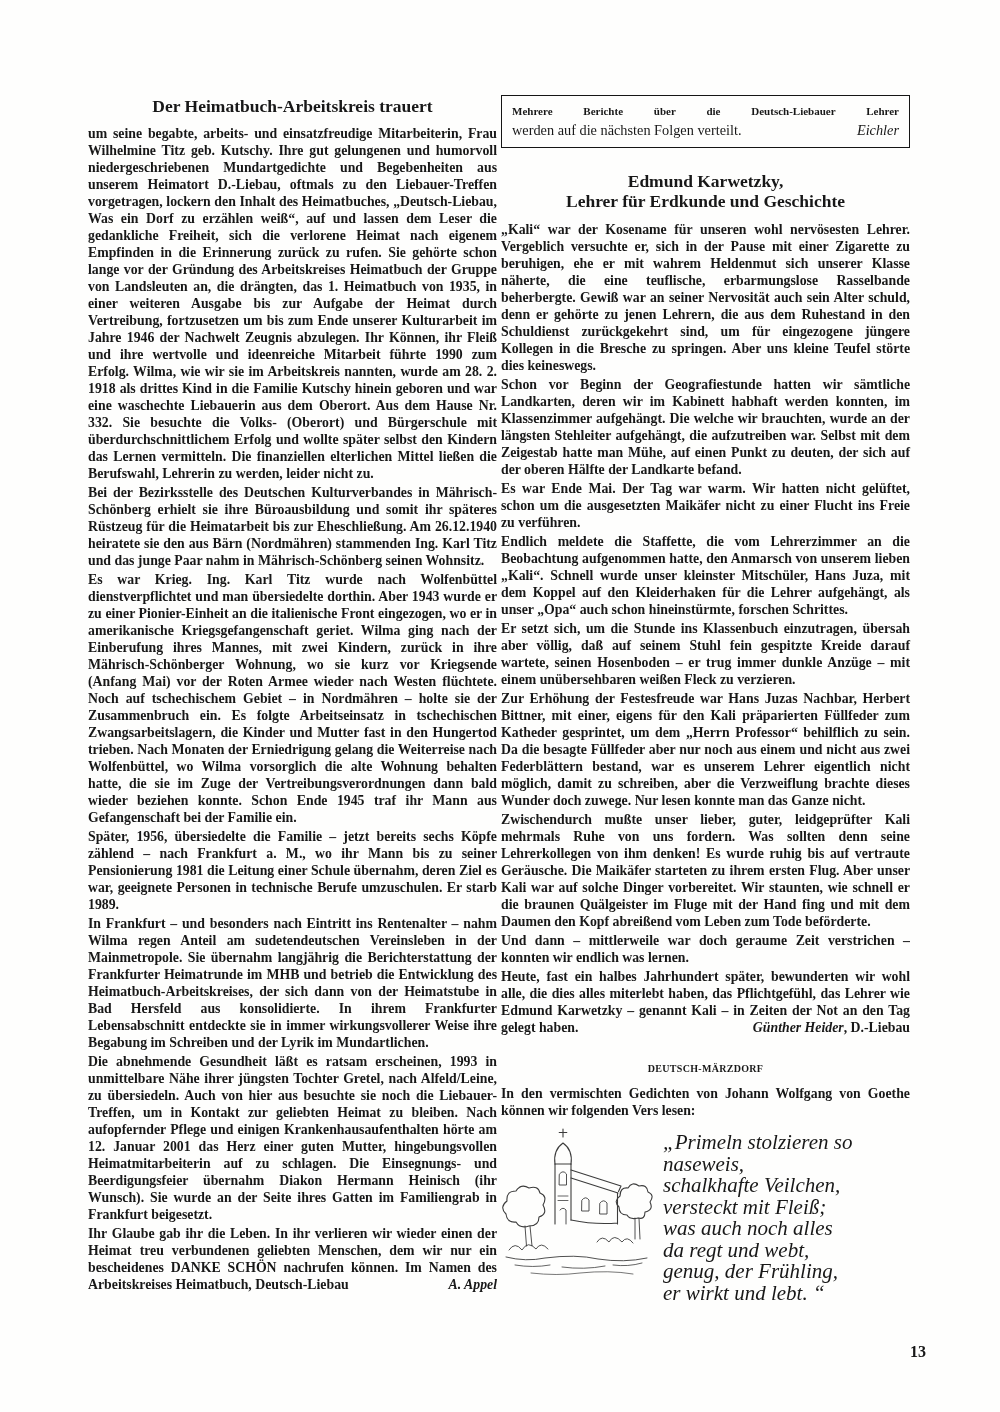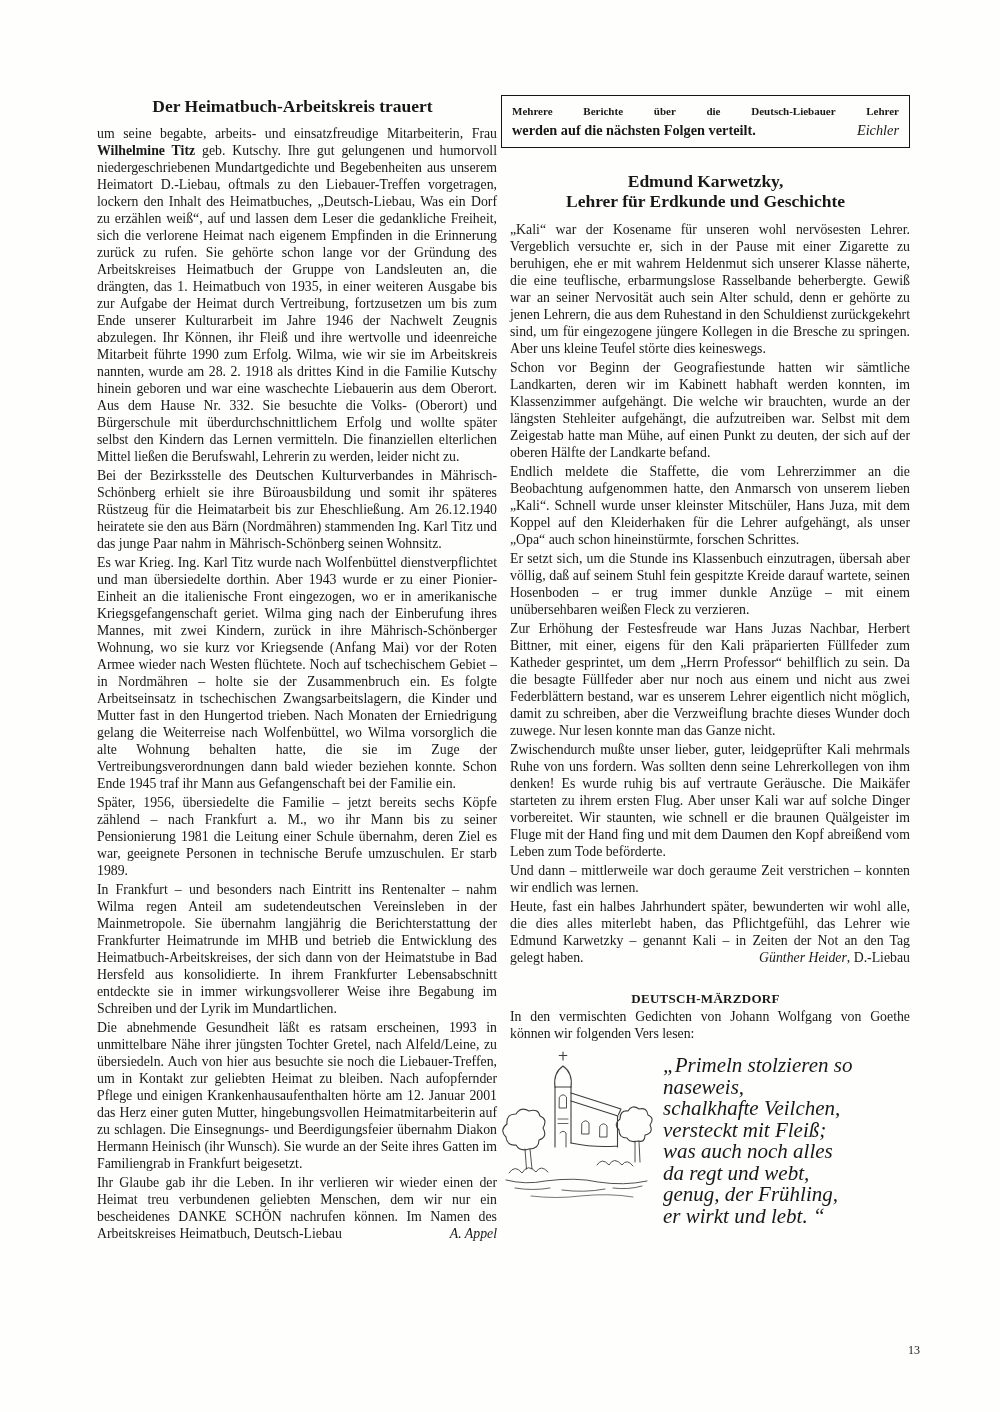--- a/index.html
+++ b/index.html
@@ -26,21 +26,22 @@
     font-size:17.5px; font-weight:bold;
     text-align:center;
     line-height:22px;
     margin:0 0 8px 0;
   }
   .body-text {
     font-size:13.8px;
     line-height:17px;
     text-align:justify;
     hyphens:auto; -webkit-hyphens:auto;
-    margin:0 0 2px 9px;
+    margin:0 0 2px 0;
+    font-weight:bold;
   }
   .sig {
     float:right;
     padding-left:14px;
   }
   .sig i { font-style:italic; }
 
   
   .notice-box {
     border:1.6px solid #151515;
@@ -50,52 +51,54 @@
   .notice-line1 {
     font-weight:bold;
     font-size:11px; line-height:19px;
     text-align:justify;
     text-align-last:justify;
   }
   .notice-line2 {
     display:flex; justify-content:space-between; align-items:baseline;
     font-size:14.3px; line-height:19px;
   }
-  .notice-line2 .txt { font-weight:bold;text-align:right; }
+  .notice-line2 .txt { font-weight:normal;text-align:right; }
   .notice-sig { font-style:italic; font-weight:normal; }
 
   .right-title {
     text-align:center; font-weight:bold;
     font-size:17.5px; line-height:20px;
     margin:4px 0 10px 0;
   }
 
   .maerzdorf { margin-top:24px; }
   .maerzdorf-title {
     text-align:center; font-weight:bold;
-    font-size:13px; line-height:18px;
+    font-size:10px; line-height:18px;
     letter-spacing:0.3px;
+    margin-bottom:7px;
   }
   .verse-row {
     display:flex;
     align-items:flex-start;
     margin-top:5px;
   }
   .drawing-wrap { flex:0 0 158px; }
   .verse {
     font-style:italic;
     font-size:21px; line-height:21.5px;
     padding-top:8px;
     padding-left:4px;
   }
 
   .page-number {
     position:absolute;
-    top:1343px; right:80px;
-    font-size:12px;
+    top:1343px; right:74px;
+    font-size:16px;
+    font-weight:bold;
   }
 </style>
 </head>
 <body>
 
 <div class="page">
   <div class="columns">
 
     <div class="col">
       <h2 class="article-title">Der Heimatbuch-Arbeitskreis trauert</h2>
@@ -121,20 +124,21 @@
         </div>
       </div>
 
       <div class="right-title">
         <div>Edmund Karwetzky,</div>
         <div>Lehrer für Erdkunde und Geschichte</div>
       </div>
 
       <p class="body-text">„Kali“ war der Kosename für unseren wohl nervösesten Lehrer. Vergeblich versuchte er, sich in der Pause mit einer Zigarette zu beruhigen, ehe er mit wahrem Heldenmut sich unserer Klasse näherte, die eine teuflische, erbarmungslose Rasselbande beherbergte. Gewiß war an seiner Nervosität auch sein Alter schuld, denn er gehörte zu jenen Lehrern, die aus dem Ruhestand in den Schuldienst zurückgekehrt sind, um für eingezogene jüngere Kollegen in die Bresche zu springen. Aber uns kleine Teufel störte dies keineswegs.</p>
       <p class="body-text">Schon vor Beginn der Geografiestunde hatten wir sämtliche Landkarten, deren wir im Kabinett habhaft werden konnten, im Klassenzimmer aufgehängt. Die welche wir brauchten, wurde an der längsten Stehleiter aufgehängt, die aufzutreiben war. Selbst mit dem Zeigestab hatte man Mühe, auf einen Punkt zu deuten, der sich auf der oberen Hälfte der Landkarte befand.</p>
+      <p class="body-text">Es war Ende Mai. Der Tag war warm. Wir hatten nicht gelüftet, schon um die ausgesetzten Maikäfer nicht zu einer Flucht ins Freie zu verführen.</p>
       <p class="body-text">Endlich meldete die Staffette, die vom Lehrerzimmer an die Beobachtung aufgenommen hatte, den Anmarsch von unserem lieben „Kali“. Schnell wurde unser kleinster Mitschüler, Hans Juza, mit dem Koppel auf den Kleiderhaken für die Lehrer aufgehängt, als unser „Opa“ auch schon hineinstürmte, forschen Schrittes.</p>
       <p class="body-text">Er setzt sich, um die Stunde ins Klassenbuch einzutragen, übersah aber völlig, daß auf seinem Stuhl fein gespitzte Kreide darauf wartete, seinen Hosenboden – er trug immer dunkle Anzüge – mit einem unübersehbaren weißen Fleck zu verzieren.</p>
       <p class="body-text">Zur Erhöhung der Festesfreude war Hans Juzas Nachbar, Herbert Bittner, mit einer, eigens für den Kali präparierten Füllfeder zum Katheder gesprintet, um dem „Herrn Professor“ behilflich zu sein. Da die besagte Füllfeder aber nur noch aus einem und nicht aus zwei Federblättern bestand, war es unserem Lehrer eigentlich nicht möglich, damit zu schreiben, aber die Verzweiflung brachte dieses Wunder doch zuwege. Nur lesen konnte man das Ganze nicht.</p>
       <p class="body-text">Zwischendurch mußte unser lieber, guter, leidgeprüfter Kali mehrmals Ruhe von uns fordern. Was sollten denn seine Lehrerkollegen von ihm denken! Es wurde ruhig bis auf vertraute Geräusche. Die Maikäfer starteten zu ihrem ersten Flug. Aber unser Kali war auf solche Dinger vorbereitet. Wir staunten, wie schnell er die braunen Quälgeister im Fluge mit der Hand fing und mit dem Daumen den Kopf abreißend vom Leben zum Tode beförderte.</p>
       <p class="body-text">Und dann – mittlerweile war doch geraume Zeit verstrichen – konnten wir endlich was lernen.</p>
 
       <p class="body-text"><span>Heute, fast ein halbes Jahrhundert später, bewunderten wir wohl alle, die dies alles miterlebt haben, das Pflichtgefühl, das Lehrer wie Edmund Karwetzky – genannt Kali – in Zeiten der Not an den Tag gelegt haben.</span><span class="sig"><i>Günther Heider</i><span>, D.-Liebau</span></span></p>
 
       <div class="maerzdorf">
         <div class="maerzdorf-title">DEUTSCH-MÄRZDORF</div>

